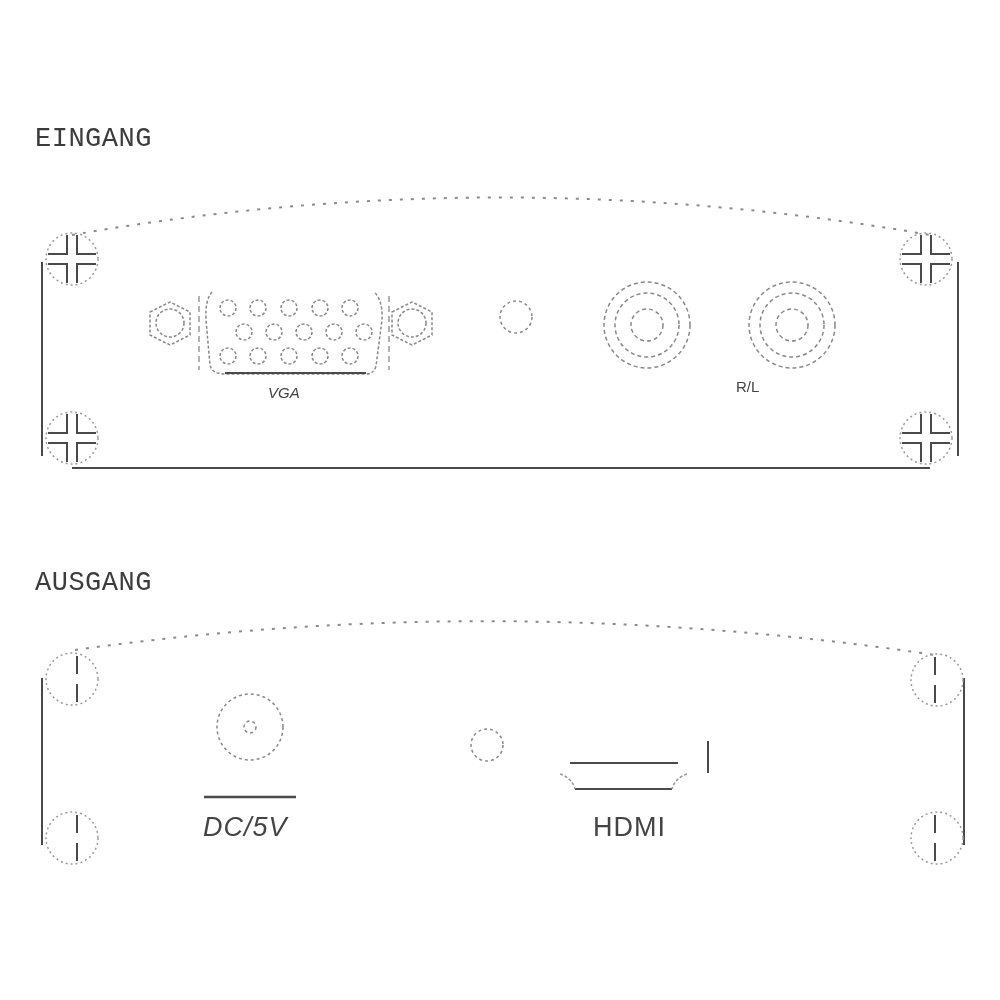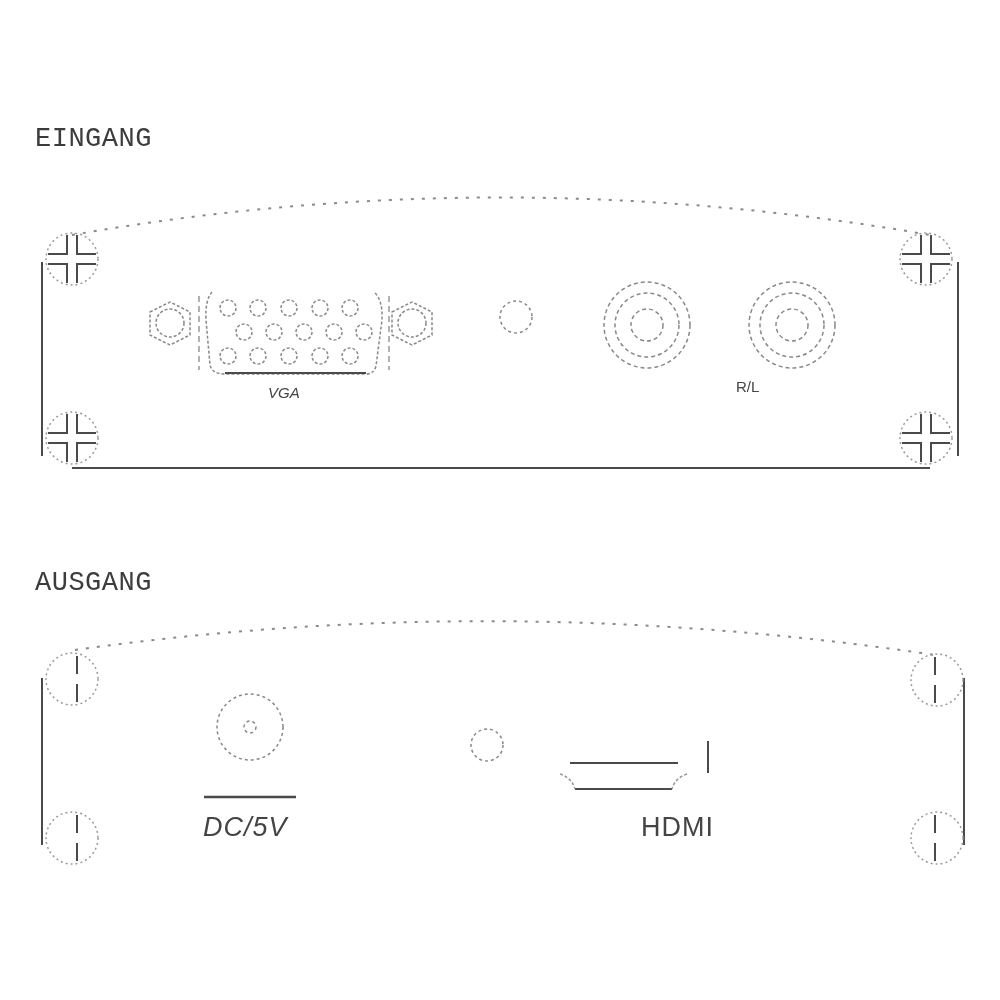--- a/index.html
+++ b/index.html
@@ -118,13 +118,13 @@
 
   <g fill="none">
     <line x1="570" y1="763" x2="678" y2="763" stroke="#4a4a4a" stroke-width="2"></line>
     <line x1="575" y1="789" x2="672" y2="789" stroke="#4a4a4a" stroke-width="2"></line>
     <path d="M560 774 Q 572 778 575 789 M687 774 Q 675 778 672 789" stroke="#999" stroke-width="1.5" stroke-dasharray="3 2"></path>
     <line x1="708" y1="741" x2="708" y2="773" stroke="#4a4a4a" stroke-width="2"></line>
   </g>
 </svg>
 
 <div class="label lbl-big" style="left:203px; top:812px;font-style:italic;">DC/5V</div>
-<div class="label lbl-big" style="left:593px; top:812px;margin-left:48px;">HDMI</div>
+<div class="label lbl-big" style="left:593px; top:812px;">HDMI</div>
 
 </body></html>

